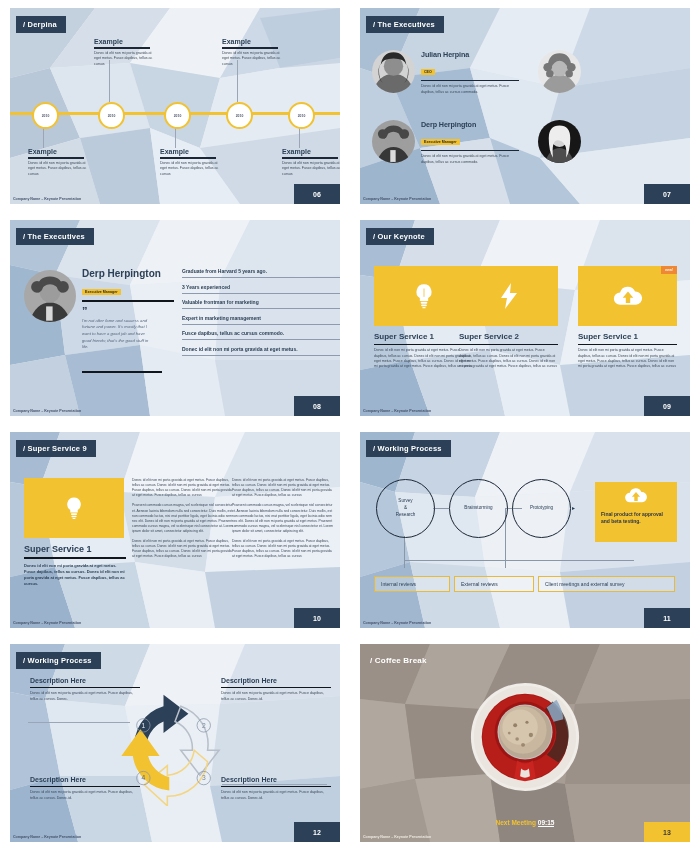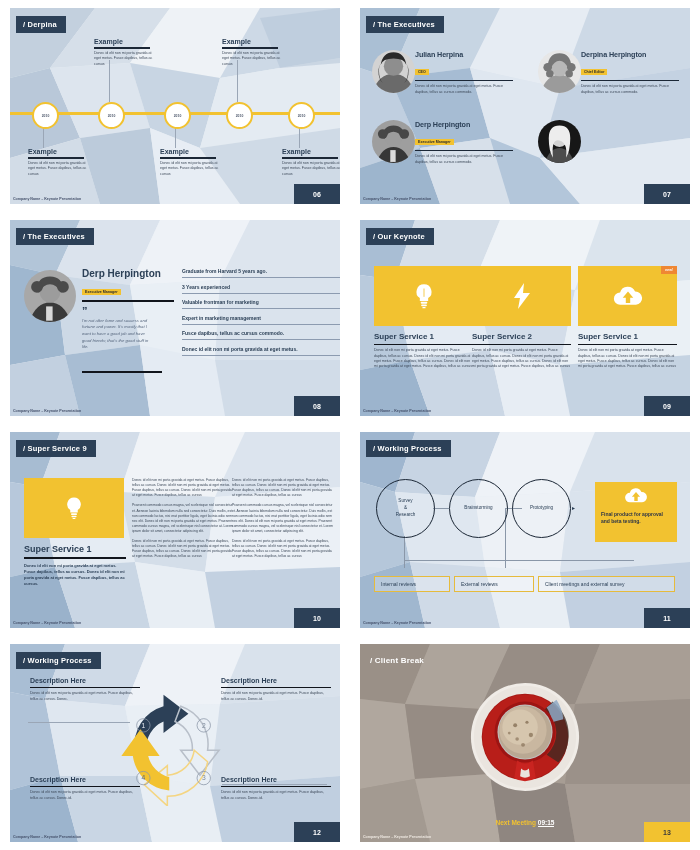--- a/index.html
+++ b/index.html
@@ -17,21 +17,21 @@
   .pnum.yel{background:#f2c230;color:#3a3a3a;}
   
   .tl-line{position:absolute;left:0;right:0;top:104px;height:3px;background:#f2c230;z-index:2;}
   .tl-node{position:absolute;top:94px;width:23px;height:23px;border-radius:50%;background:#fff;border:2.5px solid #f2c230;z-index:3;display:flex;align-items:center;justify-content:center;font-size:3.4px;color:#4a5568;font-weight:bold;}
   .tl-stem{position:absolute;width:1px;background:#9aa6b6;z-index:2;}
   .tl-box{position:absolute;width:64px;z-index:4;}
   .tl-box h4{margin:0 0 2px 0;font-size:7px;color:#2c4057;font-weight:bold;}
   .tl-rule{height:1.6px;background:#1b2736;margin-bottom:2.5px;width:56px;}
   .tl-box p{margin:0;font-size:3.6px;line-height:1.5;color:#3c4858;}
   
-  .ex-row{position:absolute;display:flex;align-items:flex-start;z-index:5;}
+  .ex-row{position:absolute;display:flex;gap:6px;align-items:flex-start;z-index:5;}
   .ava{width:43px;height:43px;border-radius:50%;flex:0 0 43px;overflow:hidden;position:relative;filter:grayscale(1) contrast(1.05);}
   .ava svg{width:100%;height:100%;display:block;}
   .ex-txt{width:98px;}
   .ex-txt h4{margin:0;font-size:7.2px;color:#2c4057;font-weight:bold;letter-spacing:-.1px;}
   .role{display:inline-block;background:#f2c230;color:#2c2c2c;font-size:3.6px;padding:1px 3px;margin-top:1.5px;font-weight:bold;}
   .ex-rule{height:1.4px;background:#1b2736;margin:3px 0 3px 0;}
   .ex-txt p{margin:0;font-size:3.6px;line-height:1.55;color:#3c4858;}
   
   .pf-ava{position:absolute;left:14px;top:50px;width:52px;height:52px;border-radius:50%;overflow:hidden;filter:grayscale(1);z-index:5;}
   .pf-ava svg{width:100%;height:100%;}
@@ -204,26 +204,20 @@
               <rect width="40" height="40" fill="#e2e2e2"></rect>
               <path d="M2 40 q6-17 18-17 t18 17z" fill="#9a9a9a"></path>
               <circle cx="20" cy="16" r="8.5" fill="#b5b5b5"></circle>
               <path d="M9 15 q1-12 11-12 t11 12 q-1 3-3 2 q-3-7-8-7 t-8 7 q-2 1-3-2z" fill="#777"></path>
               <circle cx="9" cy="16" r="4" fill="#777"></circle>
               <circle cx="31" cy="16" r="4" fill="#777"></circle>
               <circle cx="11" cy="22" r="3.5" fill="#777"></circle>
               <circle cx="29" cy="22" r="3.5" fill="#777"></circle>
             </svg>
         </div>
-        <div class="ex-txt">
-          <h4>Derpina Herpington</h4>
-          <div class="role">Chief Editor</div>
-          <div class="ex-rule"></div>
-          <p>Donec id elit non mi porta gravida at eget metus. Fusce dapibus, tellus ac cursus commodo.</p>
-        </div>
       </div>
 
       <div class="ex-row" style="left:12px;top:112px">
         <div class="ava">
           <svg viewBox="0 0 40 40">
               <rect width="40" height="40" fill="#9d9d9d"></rect>
               <path d="M4 40 q5-15 16-15 t16 15z" fill="#3a3a3a"></path>
               <circle cx="20" cy="17" r="8" fill="#9c9c9c"></circle>
               <path d="M10 16 q0-11 10-11 t10 11 q-1 2-2 1 q-3-6-8-6 t-8 6 q-1 1-2-1z" fill="#4a4a4a"></path>
               <circle cx="10" cy="13" r="4.5" fill="#4a4a4a"></circle>
@@ -340,21 +334,21 @@
               <rect x="8.6" y="25.2" width="6.8" height="2.2" rx="1" fill="#fff"></rect>
               <rect x="10" y="28.2" width="4" height="1.6" rx=".8" fill="#fff"></rect>
               <path d="M12 6 v10" stroke="#f2c230" stroke-width="1"></path>
             </svg>
         </div>
         <h4>Super Service 1</h4>
         <div class="svc-rule"></div>
         <p>Donec id elit non mi porta gravida at eget metus. Fusce dapibus, tellus ac cursus. Donec id elit non mi porta gravida at eget metus. Fusce dapibus, tellus ac cursus. Donec id elit non mi porta gravida at eget metus. Fusce dapibus, tellus ac cursus</p>
       </div>
 
-      <div class="svc" style="left:112px">
+      <div class="svc" style="left:99px">
         <div class="svc-img">
           <svg width="16" height="26" viewBox="0 0 16 26">
               <polygon points="10,0 0,15 6,15 4,26 16,10 9,10" fill="#fff"></polygon>
             </svg>
         </div>
         <h4>Super Service 2</h4>
         <div class="svc-rule"></div>
         <p>Donec id elit non mi porta gravida at eget metus. Fusce dapibus, tellus ac cursus. Donec id elit non mi porta gravida at eget metus. Fusce dapibus, tellus ac cursus. Donec id elit non mi porta gravida at eget metus. Fusce dapibus, tellus ac cursus</p>
       </div>
 
@@ -606,19 +600,19 @@
           <path d="M52 84 q8 6 16 0 l3 18 q-11 6-22 0z" fill="#c92420"></path>
           <path d="M56 92 q4 4 8 0 l1 8 q-5 3-10 0z" fill="#e9e4dd"></path>
         </svg>
       </div>
 
       <div class="nxt">
         <span style="color:#f2c230;border:none">Next Meeting</span>
         <span>09:15</span>
       </div>
 
-      <div class="hdr plain">/ Client Break</div>
+      <div class="hdr plain">/ Coffee Break</div>
       <div class="foot" style="color:#efe9e2"><b>Company Name – Keynote Presentation</b></div>
       <div class="pnum yel">13</div>
     </div>
   </div>
 
 </div>
 
 </body></html>

